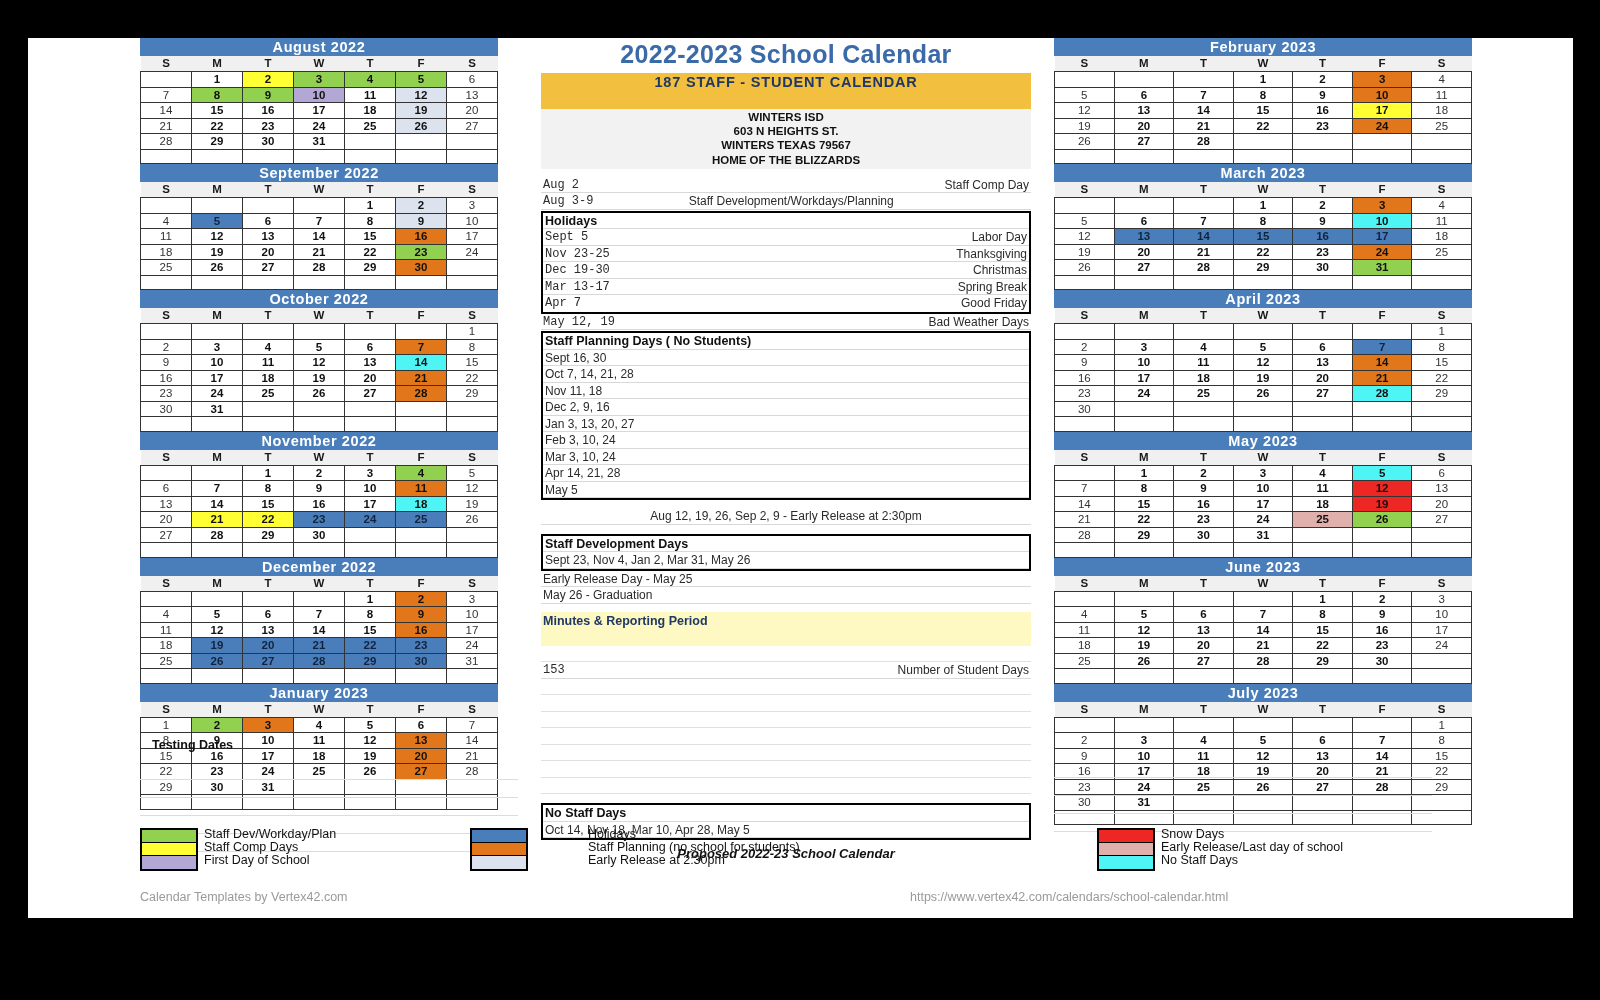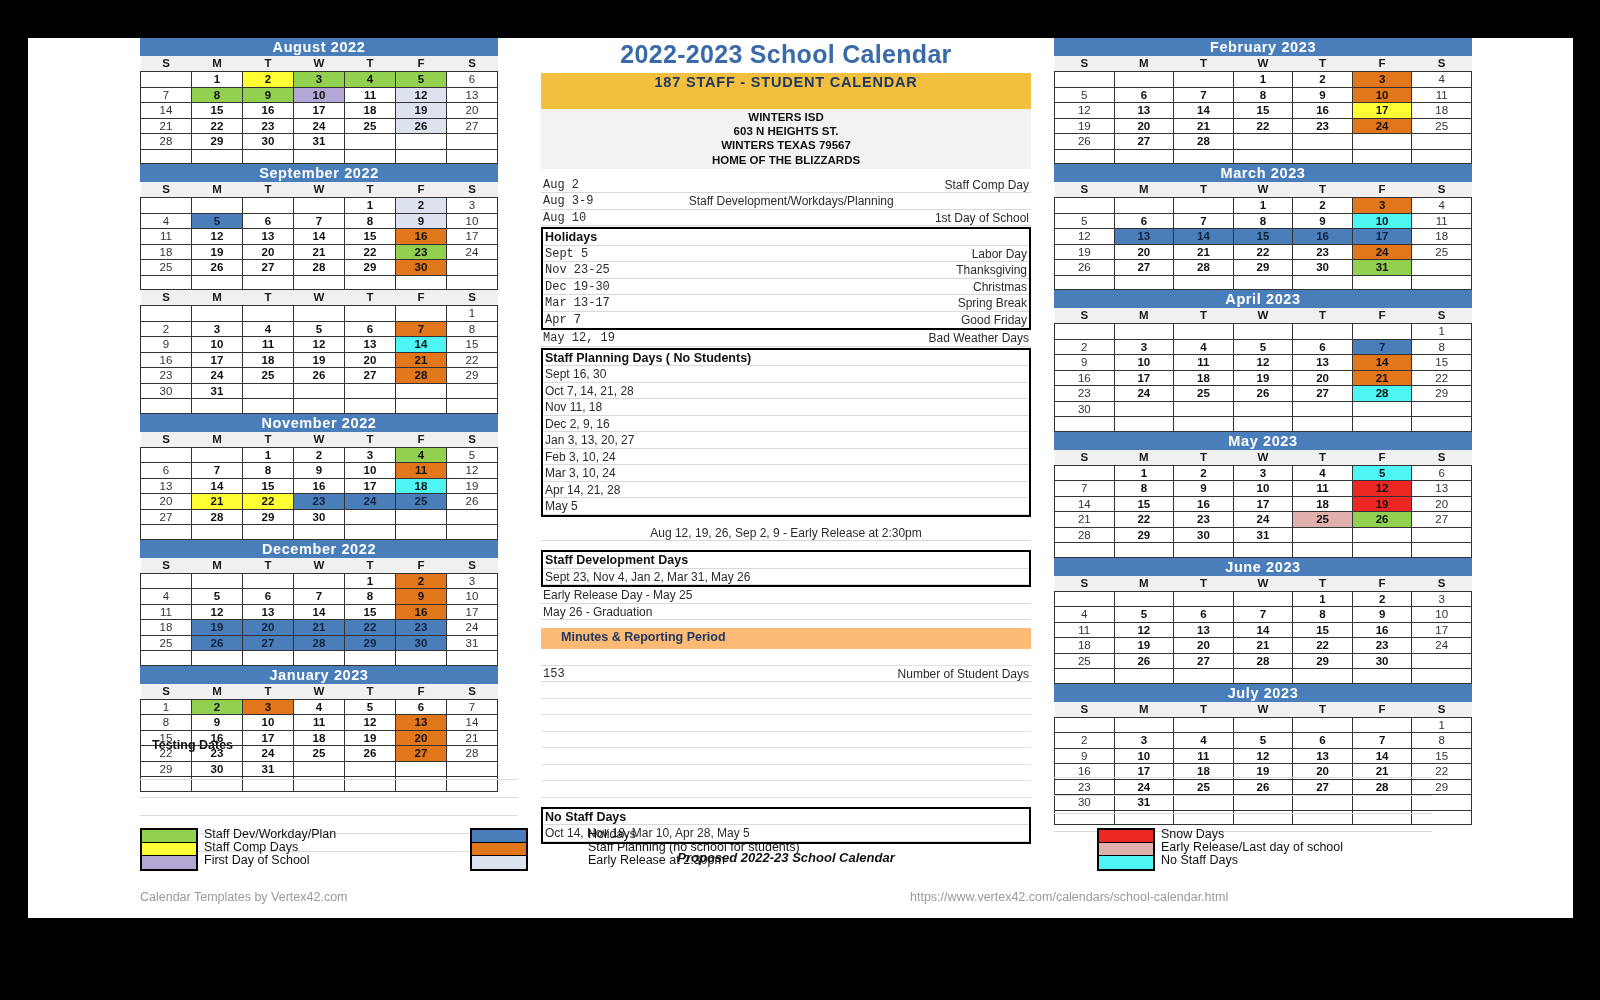--- a/index.html
+++ b/index.html
@@ -123,24 +123,24 @@
     border-bottom:1px solid #d8d8d8;
     padding:0 2px;
   }
   .plain-row {
     font-size:12px; color:#2b2b2b;
     height:16.5px; line-height:16.5px;
     border-bottom:1px solid #d8d8d8;
     padding:0 2px;
   }
   .blue-hdr {
-    background:#fdba74;
+    background:#fef9c3;
     font-size:12.5px; font-weight:bold; color:#1f3864;
-    height:21px; line-height:18px;
-    padding:0 20px;
+    height:34px; line-height:18px;
+    padding:0 2px;
   }
   .blank-line { height:16.5px; border-bottom:1px solid #e0e0e0; }
   .spacer-sm { height:8px; }
   .proposed {
     text-align:center;
     font-size:13px;
     font-weight:bold;
     font-style:italic;
     color:#111;
     padding-top:6px;
@@ -318,20 +318,23 @@
             <td></td>
             <td></td>
             <td></td>
             <td></td>
           </tr>
         </tbody>
       </table>
       <table class="month">
         <tbody>
           <tr>
+            <th colspan="7" class="mtitle">October 2022</th>
+          </tr>
+          <tr>
             <th class="dow">S</th>
             <th class="dow">M</th>
             <th class="dow">T</th>
             <th class="dow">W</th>
             <th class="dow">T</th>
             <th class="dow">F</th>
             <th class="dow">S</th>
           </tr>
           <tr>
             <td class="day blank"></td>
@@ -625,24 +628,20 @@
 
     <div>
       <div class="rowline">
         <span class="l">Aug 2</span>
         <span class="r">Staff Comp Day</span>
       </div>
       <div class="rowline">
         <span class="l">Aug 3-9</span>
         <span class="r">Staff Development/Workdays/Planning</span>
         <span style="width:40px"></span>
-      </div>
-      <div class="rowline">
-        <span class="l">Aug 10</span>
-        <span class="r">1st Day of School</span>
       </div>
     </div>
 
     <div class="boxed">
       <div class="hdr">Holidays</div>
       <div class="rowline">
         <span class="l">Sept 5</span>
         <span class="r">Labor Day</span>
       </div>
       <div class="rowline">

